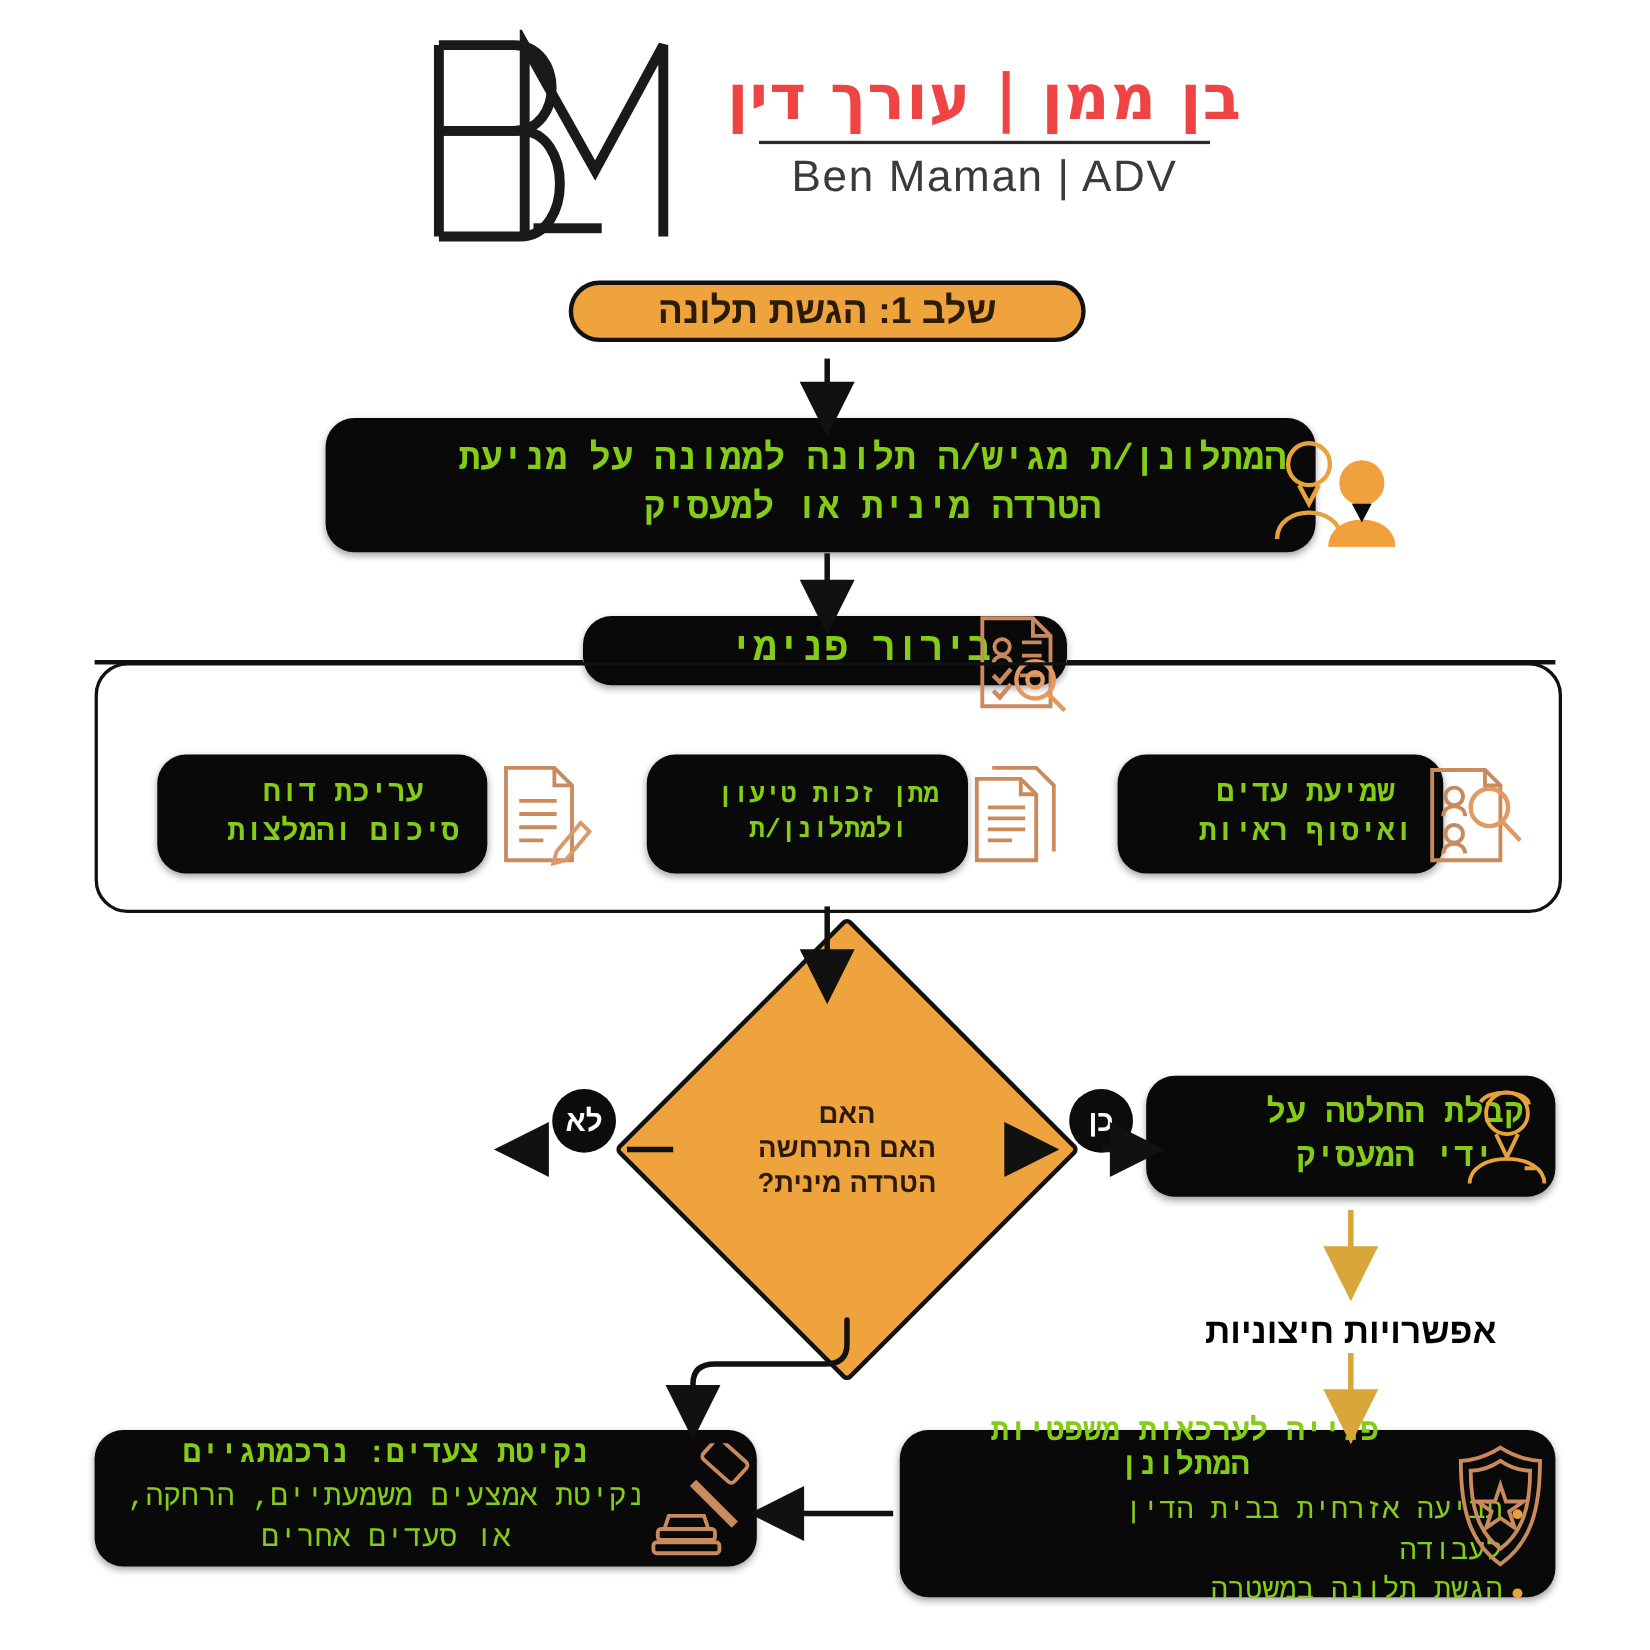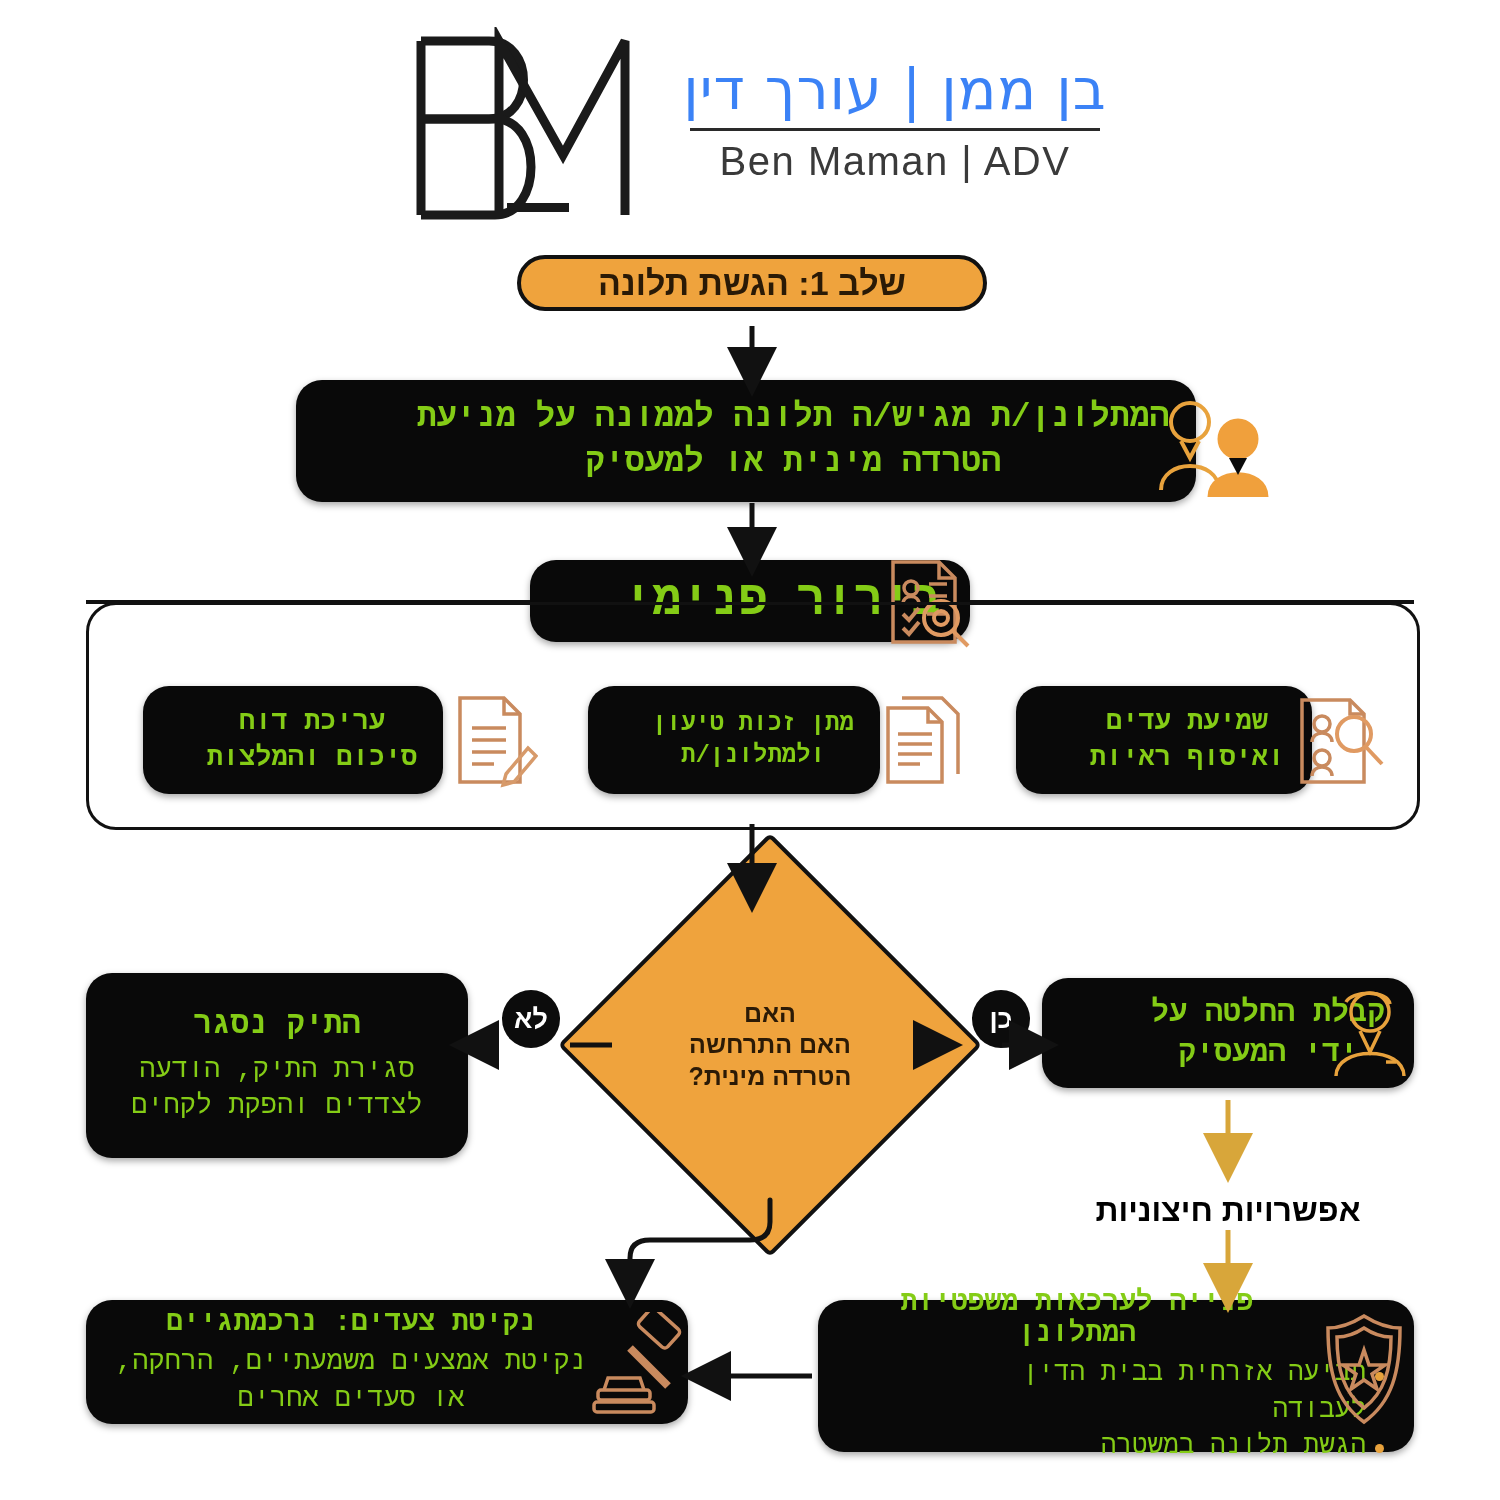--- a/index.html
+++ b/index.html
@@ -15,22 +15,22 @@
   
   .logo-wrap{
     position:absolute;left:395px;top:22px;width:720px;height:210px;
     display:flex;align-items:center;justify-content:center;gap:30px;
   }
   .logo-text{
     display:flex;flex-direction:column;align-items:center;justify-content:center;
     padding-bottom:12px;
   }
   .logo-he{
-    font-size:57px;color:#3b82f6;letter-spacing:1px;line-height:1.12;
-    white-space:nowrap;font-weight:400;
+    font-size:57px;color:#ef4444;letter-spacing:1px;line-height:1.12;
+    white-space:nowrap;font-weight:700;
     font-family:"DejaVu Sans","Liberation Sans",sans-serif;
   }
   .logo-rule{
     width:410px;height:3px;background:#2a2a2a;margin:6px 0 8px 0;
   }
   .logo-en{
     font-size:40px;color:#3a3a3a;letter-spacing:1.5px;white-space:nowrap;
     font-family:"Liberation Sans",sans-serif;font-weight:400;
   }
   .logo-mark{
@@ -142,21 +142,21 @@
         <path d="M36 49 L45 66 L54 49"></path>
       </g>
       <g fill="#f0a03c" stroke="#f0a03c" stroke-width="3">
         <circle cx="93" cy="47" r="19"></circle>
         <path d="M64 105 C64 74 122 74 122 105 Z"></path>
       </g>
       <path d="M84 66 L93 83 L102 66" fill="#0a0a0a" stroke="none"></path>
     </svg>
   </div>
 
-  <div class="node box-black" style="left:530px;top:560px;width:440px;height:82px;font-size:48px;font-weight:bold;">
+  <div class="node box-black" style="left:530px;top:560px;width:440px;height:63px;font-size:36px;font-weight:bold;">
     <span class="txt" style="padding-left:90px;">בירור פנימי</span>
   </div>
   <div class="icon" style="left:875px;top:552px;width:100px;height:100px;">
     <svg viewBox="0 0 100 100" width="100" height="100" aria-hidden="true">
       <g stroke="#c98a5e" stroke-width="3.5" fill="none">
         <path d="M18 10 H64 L80 26 V90 H18 Z"></path>
         <path d="M64 10 V26 H80"></path>
         <circle cx="36" cy="36" r="7"></circle>
         <path d="M28 52 C28 42 44 42 44 52"></path>
         <path d="M54 32 H72 M54 44 H72"></path>
@@ -233,24 +233,20 @@
     </div>
   </div>
 
   <div class="circ" style="left:502px;top:990px;">
     <span>לא</span>
   </div>
   <div class="circ" style="left:972px;top:990px;">
     <span>כן</span>
   </div>
 
-  <div class="node box-black" style="left:86px;top:973px;width:382px;height:185px;flex-direction:column;">
-    <div style="font-size:31px;font-weight:bold;margin-bottom:10px;">התיק נסגר</div>
-    <div class="subtitle txt" style="font-size:27px;">סגירת התיק, הודעה לצדדים והפקת לקחים</div>
-  </div>
 
   <div class="node box-black" style="left:1042px;top:978px;width:372px;height:110px;font-size:30px;font-weight:bold;">
     <span class="txt" style="padding-left:96px;padding-right:16px;">קבלת החלטה על ידי המעסיק</span>
   </div>
   <div class="icon" style="left:1326px;top:984px;width:88px;height:96px;">
     <svg viewBox="0 0 88 96" width="88" height="96" aria-hidden="true">
       <g stroke="#e8a23c" stroke-width="3.5" fill="none">
         <circle cx="44" cy="28" r="19"></circle>
         <path d="M20 18 C26 6 62 6 64 20"></path>
         <path d="M10 92 C10 62 78 62 78 92"></path>

